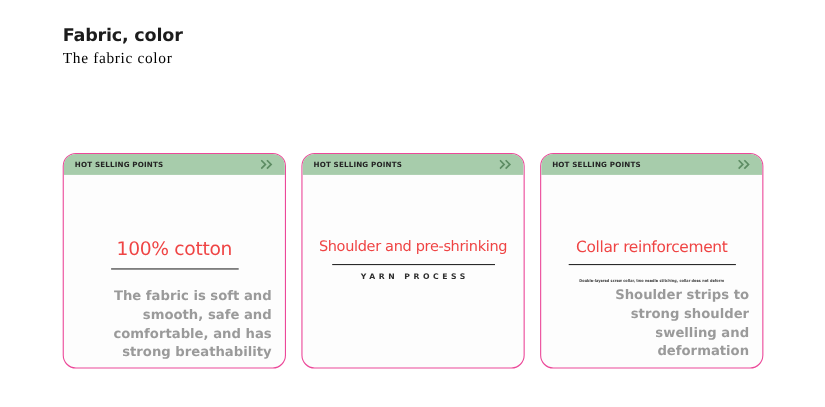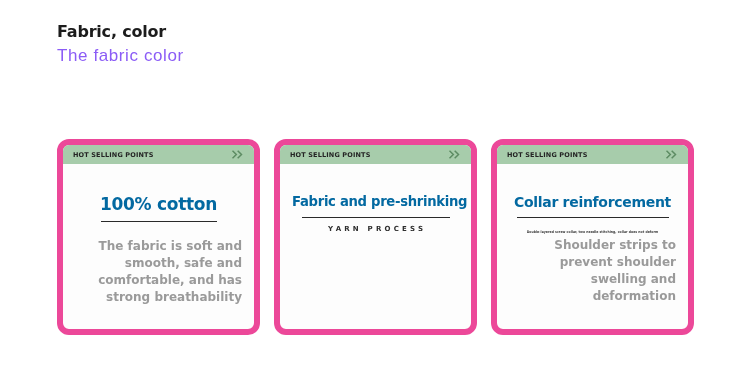--- a/index.html
+++ b/index.html
@@ -24,44 +24,44 @@
   .page-title {
     font-family: "DejaVu Sans", sans-serif;
     font-size: 16px;
     font-weight: bold;
     color: #1c1c1c;
     letter-spacing: -0.2px;
     line-height: 1.25;
     margin: 0;
   }
   .page-subtitle {
-    font-family: Liberation Sans, sans-serif;
-    font-size: 17px;
+    font-family: Liberation Serif, serif;
+    font-size: 14px;
     font-weight: normal;
-    color: #8b5cf6;
+    color: #000000;
     letter-spacing: 0.6px;
     line-height: 1.35;
     margin: 3px 0 0 0;
   }
 
   
   .cards-row {
     position: absolute;
     left: 57px;
     top: 139px;
     width: 640px;
     display: flex;
     gap: 14px;
   }
   .card {
     width: 203px;
     height: 196px;
     box-sizing: border-box;
     background: #fdfdfd;
-    border: 6px solid #ec4899;
+    border: 1px solid #ec4899;
     border-radius: 12px;
     overflow: hidden;
     display: flex;
     flex-direction: column;
     position: relative;
   }
 
   .card-header {
     height: 19px;
     flex: 0 0 19px;
@@ -90,26 +90,26 @@
     position: relative;
     display: flex;
     flex-direction: column;
     justify-content: flex-start;
     padding: 0 12px;
     box-sizing: border-box;
   }
 
   .card-title {
     font-family: "DejaVu Sans", sans-serif;
-    font-weight: bold;
-    color: #0369a1;
+    font-weight: normal;
+    color: #ef4444;
     text-align: center;
     line-height: 1.1;
     margin: 0;
-    padding-top: 31px;
+    padding-top: 59px;
     letter-spacing: -0.3px;
     white-space: nowrap;
   }
   .card.c1 .card-title { font-size: 17px; }
   .card.c2 .card-title { font-size: 13.2px; }
   .card.c3 .card-title { font-size: 14px; }
 
   .rule {
     height: 1px;
     background: #2a2a2a;
@@ -187,37 +187,37 @@
     <div class="card-header">
       <span class="card-header-label">HOT SELLING POINTS</span>
       <span class="chev-icon">
         <svg width="13" height="9" viewBox="0 0 13 9" aria-hidden="true">
           <path d="M1 1.2 L4.3 4.5 L1 7.8" fill="none" stroke="#5d8c63" stroke-width="1.5" stroke-linecap="square"></path>
           <path d="M6.2 1.2 L9.5 4.5 L6.2 7.8" fill="none" stroke="#5d8c63" stroke-width="1.5" stroke-linecap="square"></path>
         </svg>
       </span>
     </div>
     <div class="card-body">
-      <div class="card-title">Fabric and pre-shrinking</div>
+      <div class="card-title">Shoulder and pre-shrinking</div>
       <div class="rule"></div>
       <div class="card-subtitle">YARN PROCESS</div>
     </div>
   </div>
 
   <div class="card c3">
     <div class="card-header">
       <span class="card-header-label">HOT SELLING POINTS</span>
       <span class="chev-icon">
         <svg width="13" height="9" viewBox="0 0 13 9" aria-hidden="true">
           <path d="M1 1.2 L4.3 4.5 L1 7.8" fill="none" stroke="#5d8c63" stroke-width="1.5" stroke-linecap="square"></path>
           <path d="M6.2 1.2 L9.5 4.5 L6.2 7.8" fill="none" stroke="#5d8c63" stroke-width="1.5" stroke-linecap="square"></path>
         </svg>
       </span>
     </div>
     <div class="card-body">
       <div class="card-title">Collar reinforcement</div>
       <div class="rule"></div>
       <div class="micro-note">Double-layered screw collar, two needle stitching, collar does not deform</div>
-      <div class="card-desc">Shoulder strips to prevent shoulder swelling and deformation</div>
+      <div class="card-desc">Shoulder strips to strong shoulder swelling and deformation</div>
     </div>
   </div>
 
 </div>
 
 </body></html>

